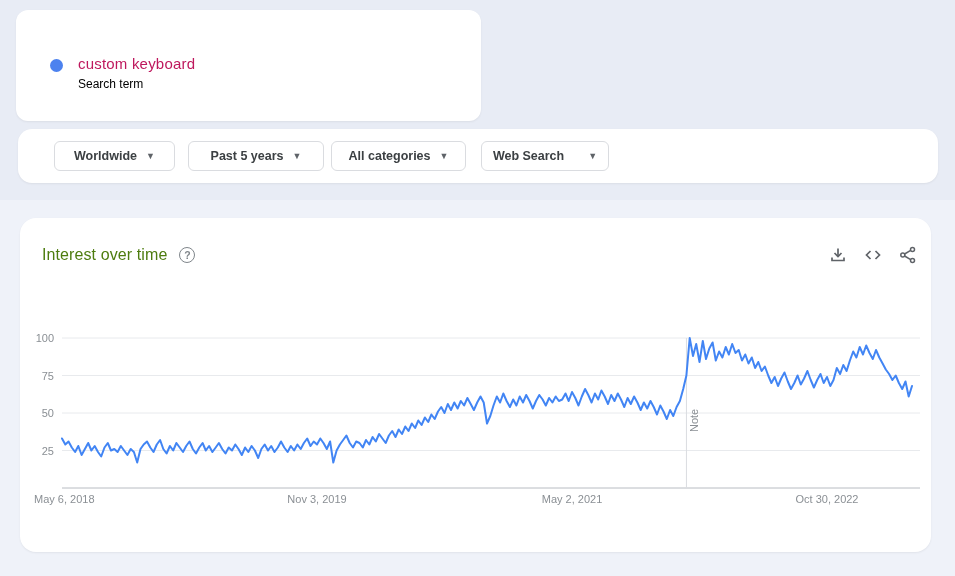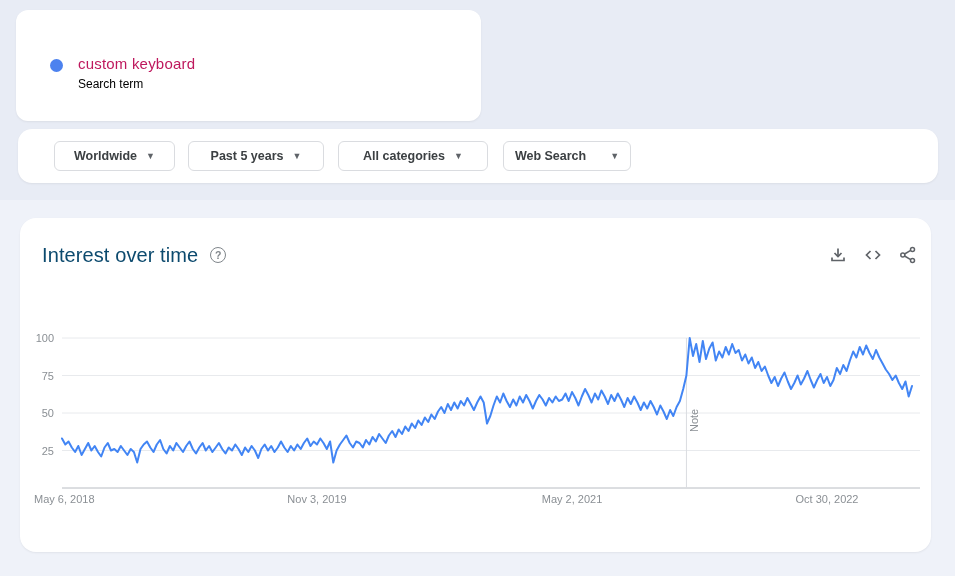--- a/index.html
+++ b/index.html
@@ -24,27 +24,27 @@
   .compare-label { font-size:16px; color:#5f6368; margin-left:16px; letter-spacing:.2px; }
 
   
   .filter-bar { left:18px; top:129px; width:920px; height:54px; border-radius:14px;
     display:flex; align-items:center; padding-left:36px; gap:7px; }
   .pill { height:30px; border:1px solid #dadce0; border-radius:6px; background:#fff;
     display:flex; align-items:center; justify-content:center; gap:9px;
     font-size:12.5px; color:#3c4043; cursor:pointer;font-weight:bold; }
   .pill .caret { font-size:9px; color:#5f6368; }
   .pill-0 { width:121px; } .pill-1 { width:136px; margin-left:6px; }
-  .pill-2 { width:150px; margin-left:7px; } .pill-3 { width:128px; margin-left:8px;gap:24px; }
+  .pill-2 { width:135px; } .pill-3 { width:128px; margin-left:8px;gap:24px; }
 
   
   .main-card { left:20px; top:218px; width:911px; height:334px; border-radius:16px; }
   .chart-header { position:absolute; left:22px; top:25px; right:14px; height:24px;
     display:flex; align-items:center; }
-  .chart-title { font-size:20px; color:#0c4a6e; letter-spacing:.1px; }
+  .chart-title { font-size:16px; color:#4d7c0f; letter-spacing:.1px; }
   .help-icon { width:16px; height:16px; border:1.4px solid #80868b; border-radius:50%;
     color:#80868b; font-size:10.5px; font-weight:bold; display:flex; align-items:center;
     justify-content:center; margin-left:12px; cursor:pointer; }
   .header-icons { margin-left:auto; display:flex; align-items:center; gap:17px; }
   .hicon { width:18px; height:18px; cursor:pointer; }
   .hicon svg { display:block; }
   #trend-svg { position:absolute; left:0; top:115px; }
 </style>
 </head>
 <body>

